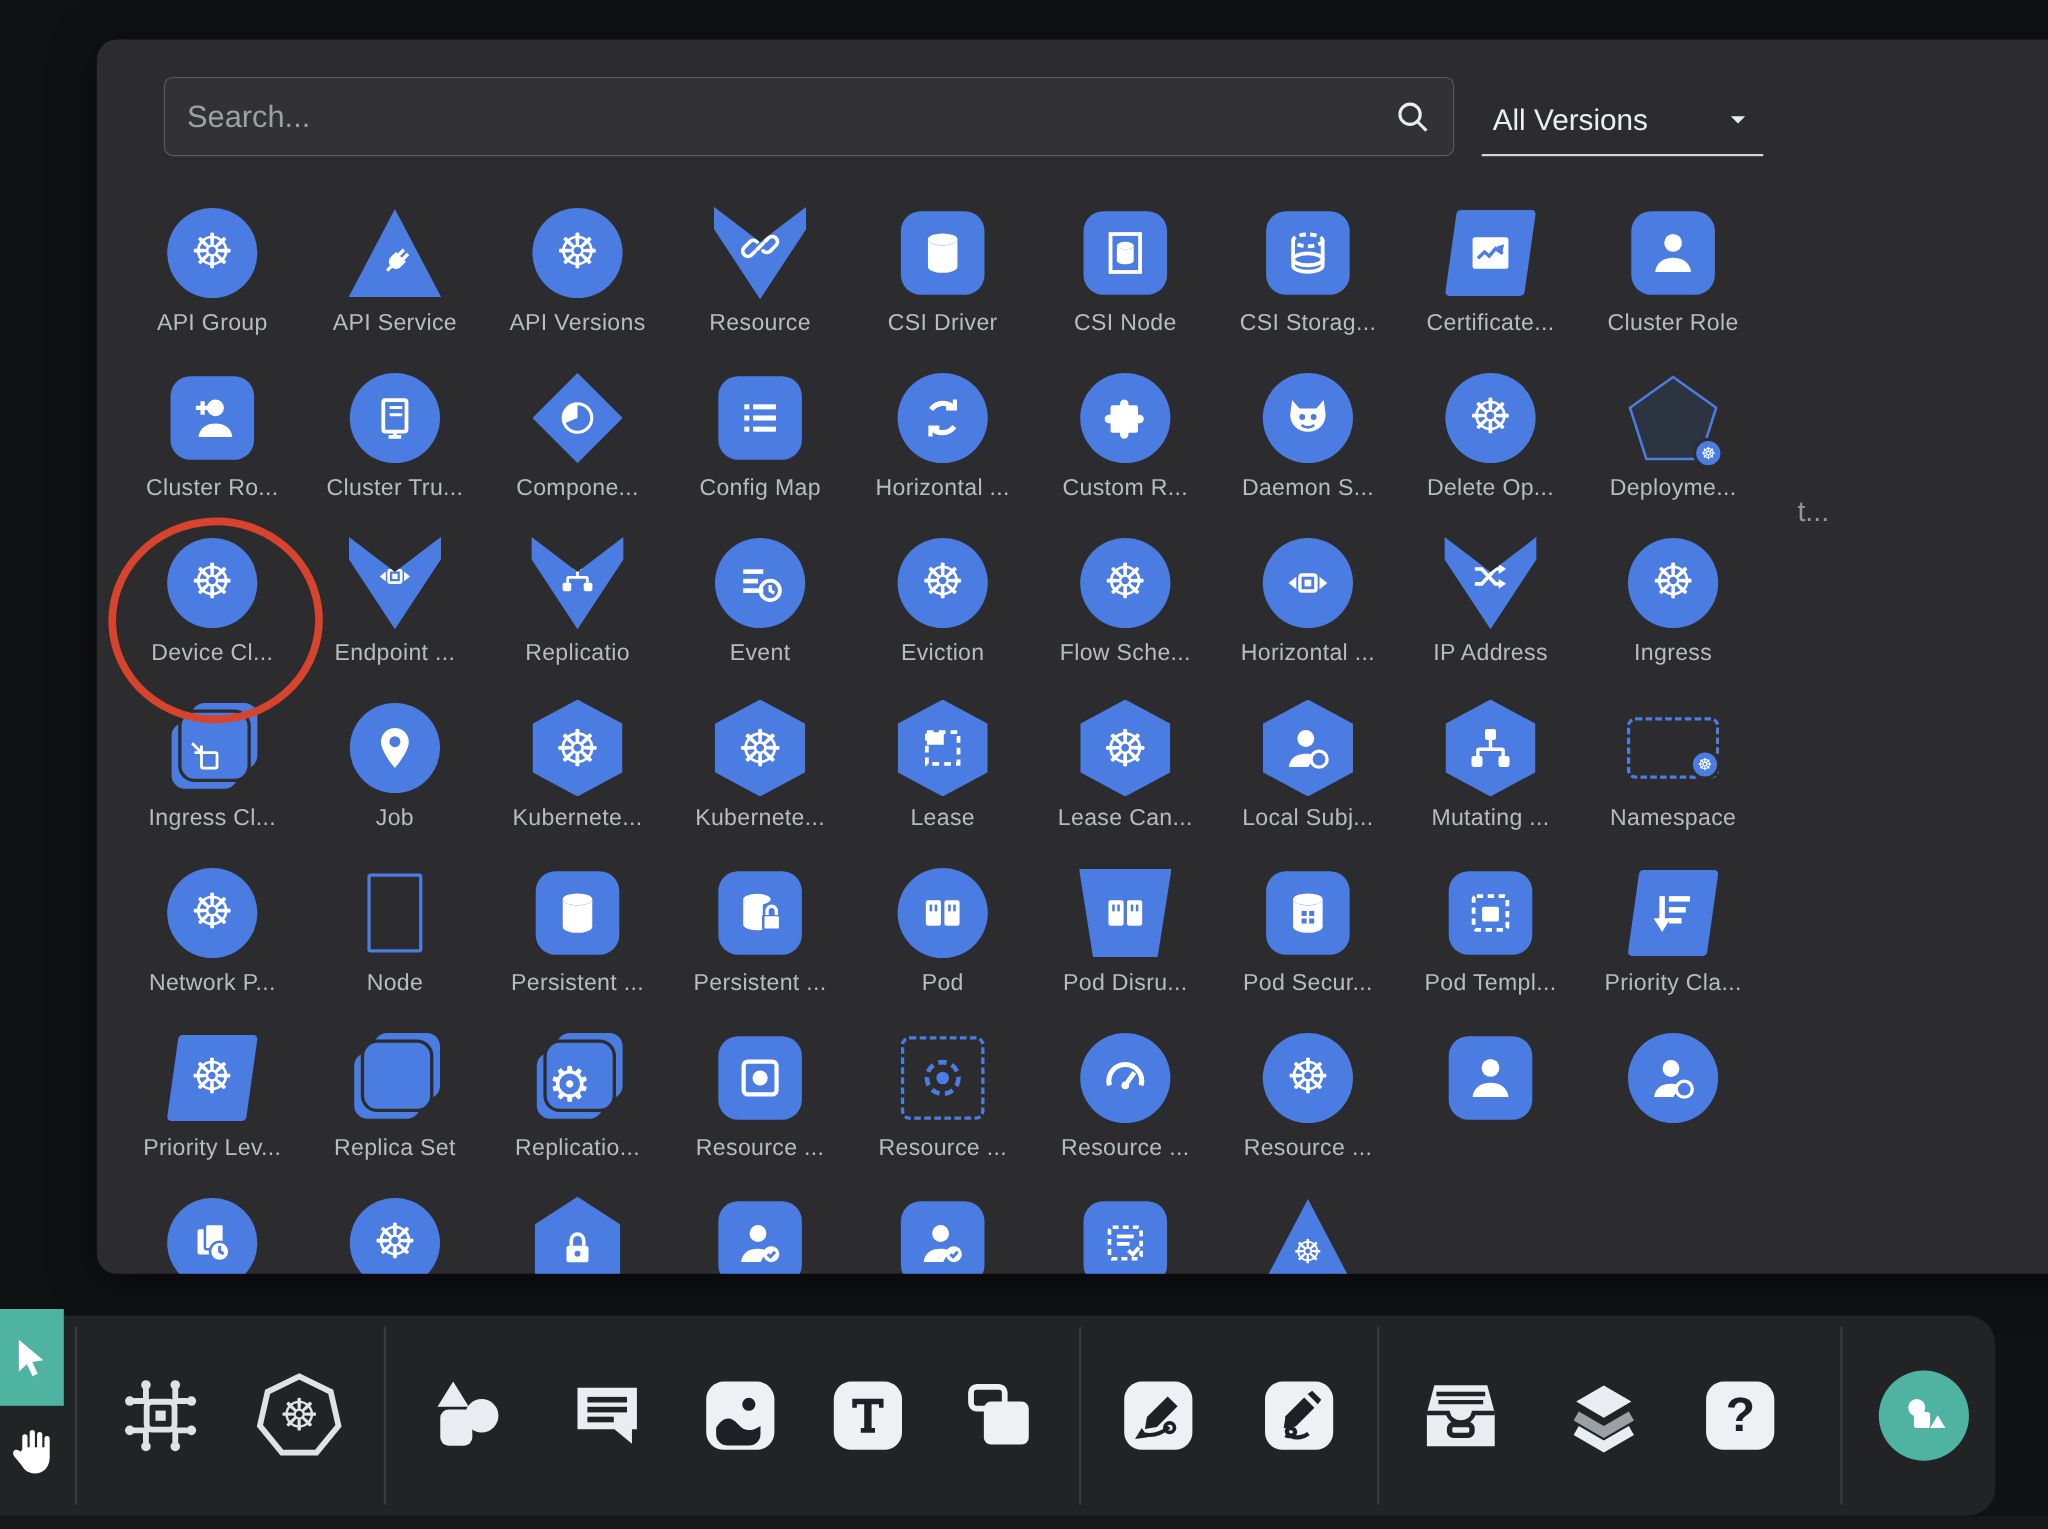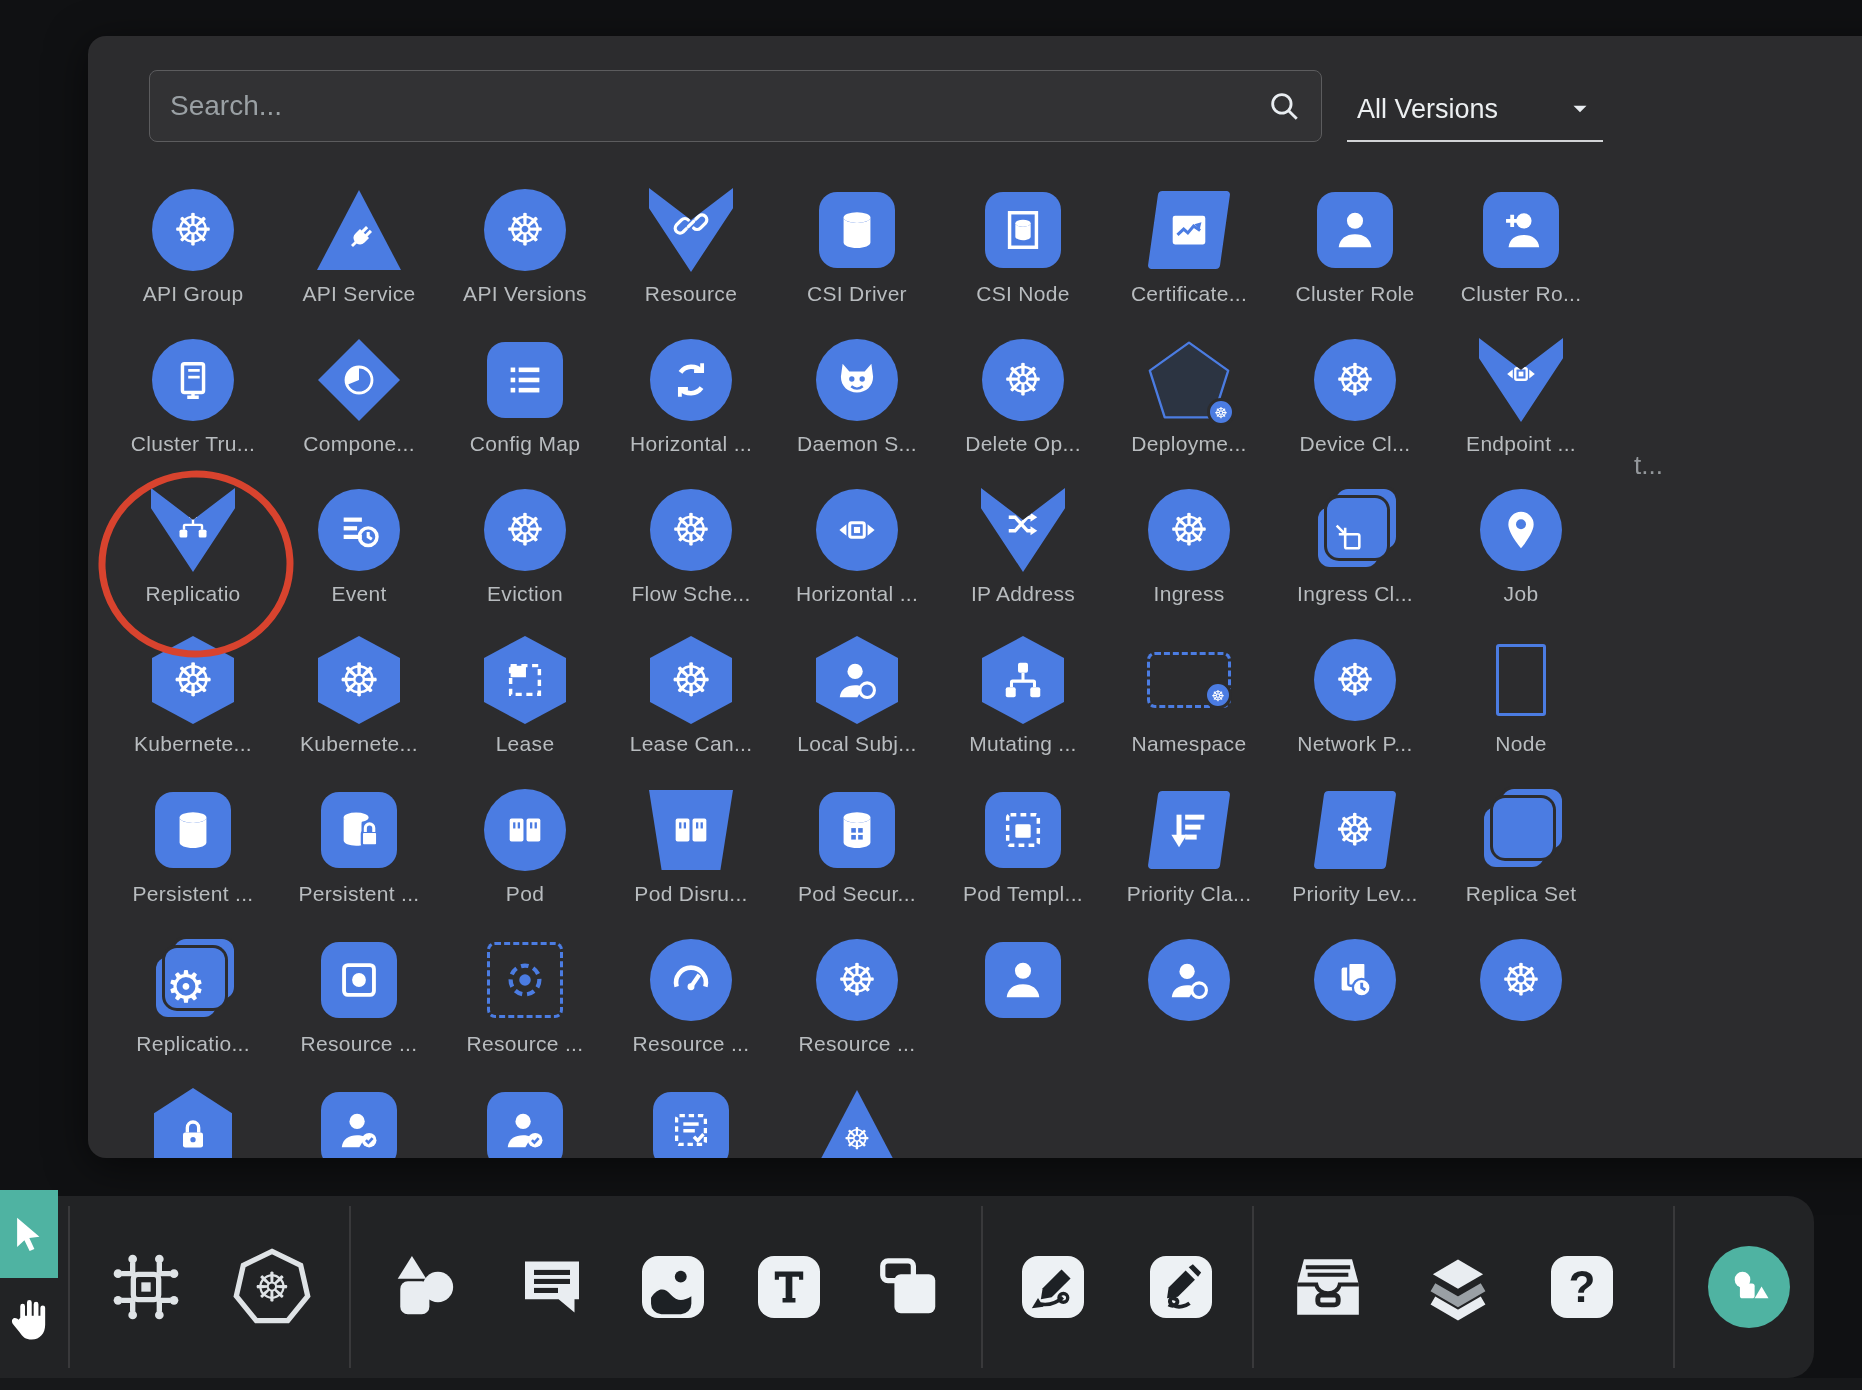--- a/index.html
+++ b/index.html
@@ -191,20 +191,34 @@
                 <ellipse cx="12" cy="8.5" rx="4" ry="1.8" fill="#fff"></ellipse>
                 <path d="M8 8.5v7c0 1 1.8 1.8 4 1.8s4-.8 4-1.8v-7c0 1-1.8 1.8-4 1.8S8 9.5 8 8.5z" fill="#fff"></path>
               </svg>
             </span>
           </div>
         </div>
         <div class="lbl">CSI Node</div>
       </div>
       <div class="cell">
         <div class="icx">
+          <div class="shp s-square">
+            <span style="display: flex;">
+              <svg viewBox="0 0 24 24" fill="none" stroke="#fff" stroke-width="1.8">
+                <ellipse cx="12" cy="6" rx="7" ry="2.8" stroke-dasharray="3 2"></ellipse>
+                <path d="M5 6v12c0 1.6 3.1 2.9 7 2.9s7-1.3 7-2.9V6"></path>
+                <ellipse cx="12" cy="15" rx="7" ry="2.8"></ellipse>
+              </svg>
+            </span>
+          </div>
+        </div>
+        <div class="lbl">CSI Storag...</div>
+      </div>
+      <div class="cell">
+        <div class="icx">
           <div class="shp s-flag">
             <span style="display: flex;">
               <svg viewBox="0 0 24 24">
                 <rect x="3.5" y="4.5" width="17" height="15" rx="1.2" fill="#fff"></rect>
                 <path d="M6 14.5l3.2-3 2.2 2 3-3.6 3.4 2.4" fill="none" stroke="#4b7ce2" stroke-width="1.6"></path>
                 <path d="M14.8 9l3.7-1.1-.9 3.7z" fill="#4b7ce2"></path>
               </svg>
             </span>
           </div>
         </div>
@@ -288,20 +302,32 @@
               <svg viewBox="0 0 24 24" fill="none" stroke="#fff" stroke-width="2.4">
                 <path d="M6.5 8a7 7 0 0 1 11-.5"></path>
                 <path d="M17.5 16a7 7 0 0 1-11 .5"></path>
                 <path d="M17.8 3.2v4.2h-4.2" stroke-width="2"></path>
                 <path d="M6.2 20.8v-4.2h4.2" stroke-width="2"></path>
               </svg>
             </span>
           </div>
         </div>
         <div class="lbl">Horizontal ...</div>
+      </div>
+      <div class="cell">
+        <div class="icx">
+          <div class="shp s-circle">
+            <span style="display: flex;">
+              <svg viewBox="0 0 24 24" fill="#fff">
+                <path d="M10.5 3.5a2 2 0 0 1 3 1.7V6h3.5a1 1 0 0 1 1 1v3.5h.8a2 2 0 1 1 0 4h-.8V18a1 1 0 0 1-1 1h-3.5v.8a2 2 0 1 1-4 0V19H6a1 1 0 0 1-1-1v-3.5h-.8a2 2 0 1 1 0-4H5V7a1 1 0 0 1 1-1h3.5v-.8a2 2 0 0 1 1-1.7z"></path>
+              </svg>
+            </span>
+          </div>
+        </div>
+        <div class="lbl">Custom R...</div>
       </div>
       <div class="cell">
         <div class="icx">
           <div class="shp s-circle">
             <span style="display: flex;">
               <svg viewBox="0 0 24 24">
                 <path d="M4.5 3.5L8 7.5h8l3.5-4 .9 6.8c0 4.9-3.7 8.2-8.4 8.2S3.6 15.2 3.6 10.3z" fill="#fff"></path>
                 <circle cx="9.3" cy="11.5" r="1.4" fill="#4b7ce2"></circle>
                 <circle cx="14.7" cy="11.5" r="1.4" fill="#4b7ce2"></circle>
                 <path d="M9 15.3c1 .8 2 1.2 3 1.2s2-.4 3-1.2" stroke="#4b7ce2" stroke-width="1.3" fill="none"></path>

